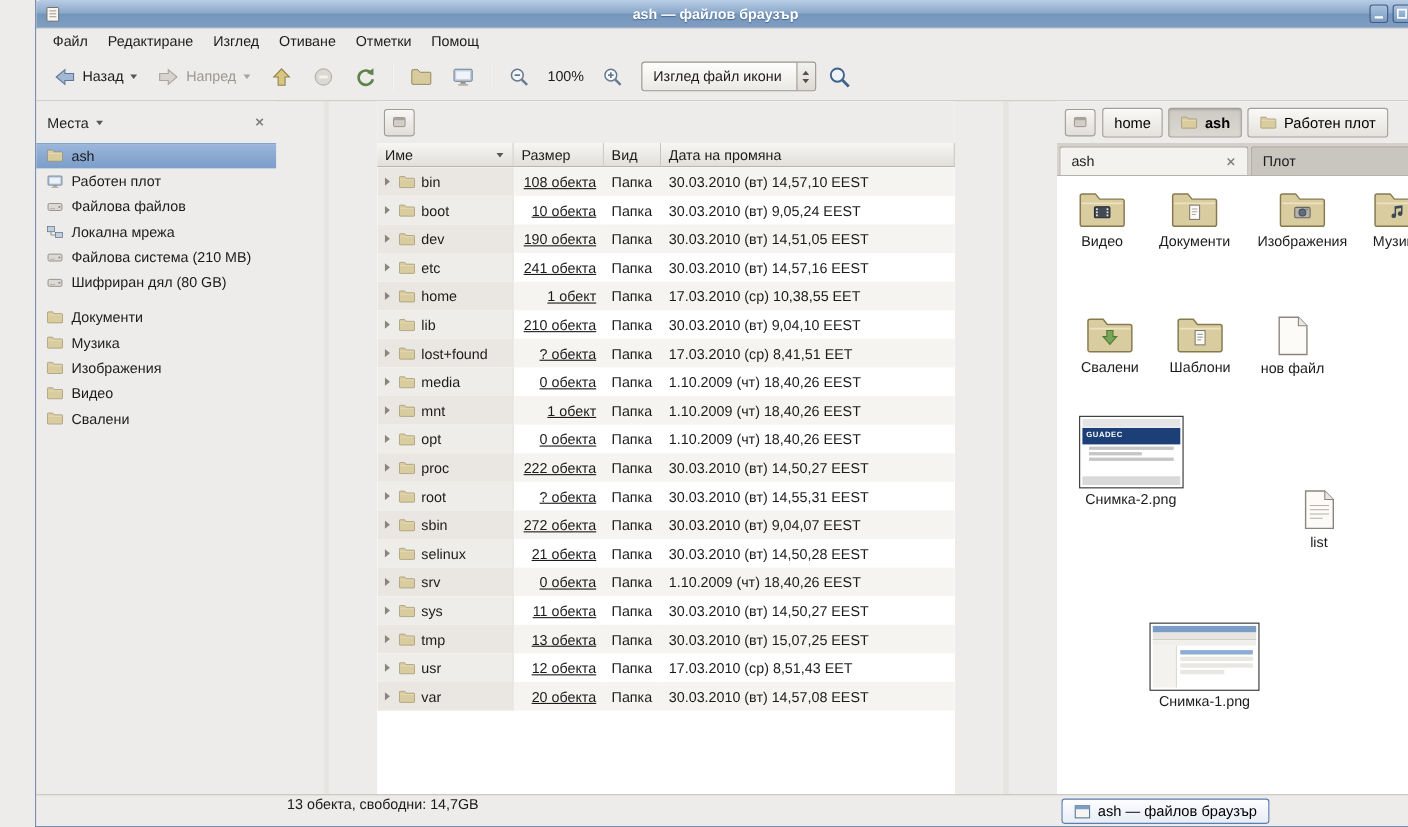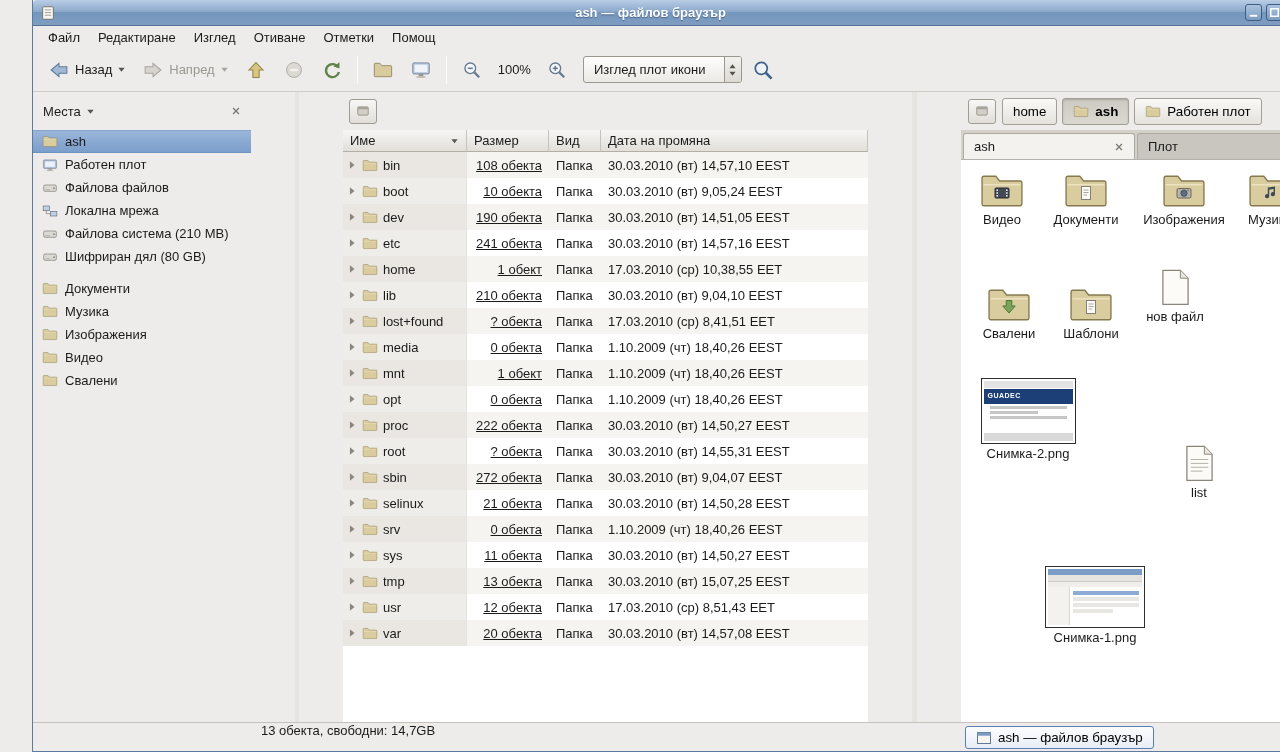--- a/index.html
+++ b/index.html
@@ -235,21 +235,21 @@
         <span class="icon i22">
           <svg viewBox="0 0 26 26">
             <circle cx="11" cy="11" r="6.3" fill="#f5f8fb" stroke="#66798e" stroke-width="1.6"></circle>
             <line x1="15.8" y1="15.8" x2="21.5" y2="21.5" stroke="#66798e" stroke-width="2.6"></line>
             <line x1="8" y1="11" x2="14" y2="11" stroke="#66798e" stroke-width="1.8"></line>
             <line x1="11" y1="8" x2="11" y2="14" stroke="#66798e" stroke-width="1.8"></line>
           </svg>
         </span>
       </button>
     <div class="combo">
-      <span class="combo-text">Изглед плот икони</span>
+      <span class="combo-text">Изглед файл икони</span>
       <span class="combo-spin">
           <span class="icon">
             <svg viewBox="0 0 10 16">
               <path d="M5 1.5 L8.5 6 L1.5 6 Z" fill="#55514a"></path>
               <path d="M1.5 10 L8.5 10 L5 14.5 Z" fill="#55514a"></path>
             </svg>
           </span>
         </span>
     </div>
     <button class="tb-btn">
@@ -928,21 +928,21 @@
               </svg><span class="emblem"><svg viewBox="0 0 18 18">
                   <rect x="4.5" y="2.5" width="9" height="13" fill="#fbfaf6" stroke="#847f76"></rect>
                   <g stroke="#aaa59c">
                     <line x1="6.5" y1="6" x2="11.5" y2="6"></line>
                     <line x1="6.5" y1="8.5" x2="11.5" y2="8.5"></line>
                     <line x1="6.5" y1="11" x2="10" y2="11"></line>
                   </g>
                 </svg></span></span>
             <div class="iv-label">Шаблони</div>
           </div>
-          <div class="iv-item" style="left: 174px; top: 108px; width: 80px; text-align: right;">
+          <div class="iv-item" style="left: 174px; top: 126px; width: 80px; text-align: right;">
             <span class="iv-picon"><svg viewBox="0 0 32 40">
                 <path d="M3 2.5 L21 2.5 L29 10.5 L29 37.5 L3 37.5 Z" fill="#fcfbf8" stroke="#8b867d" stroke-width="1.3"></path>
                 <path d="M21 2.5 L21 10.5 L29 10.5" fill="#e9e6df" stroke="#8b867d"></path>
               </svg></span>
             <div class="iv-label">нов файл</div>
           </div>
           <div class="iv-item" style="left: 17px; top: 218px; width: 100px;">
             <div class="thumb thumb-web">
               <div class="tw-bar"></div>
               <div class="tw-band">

